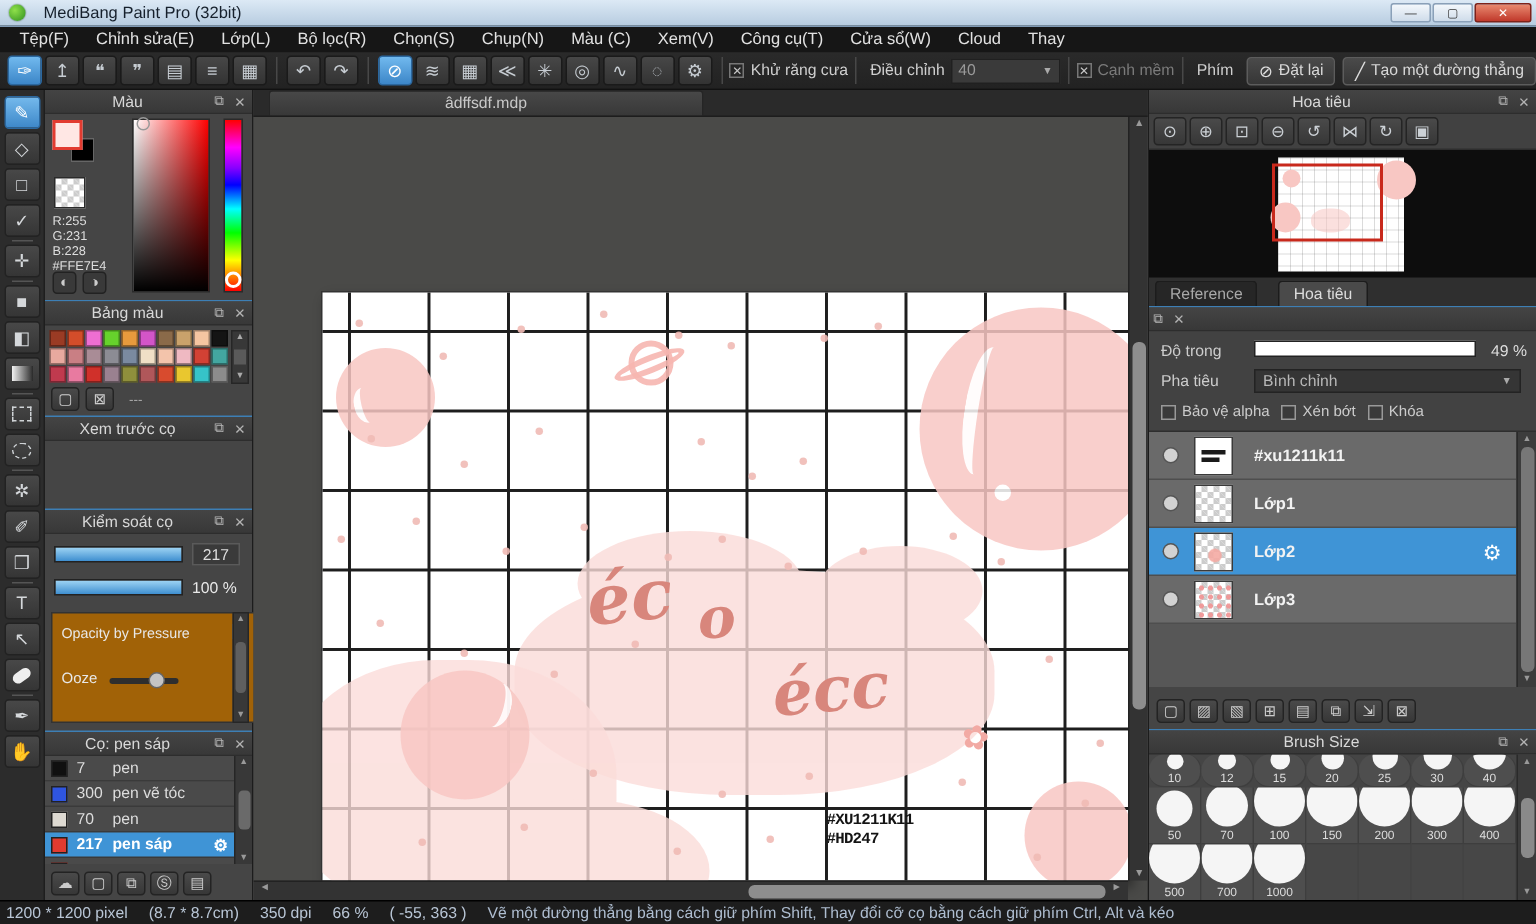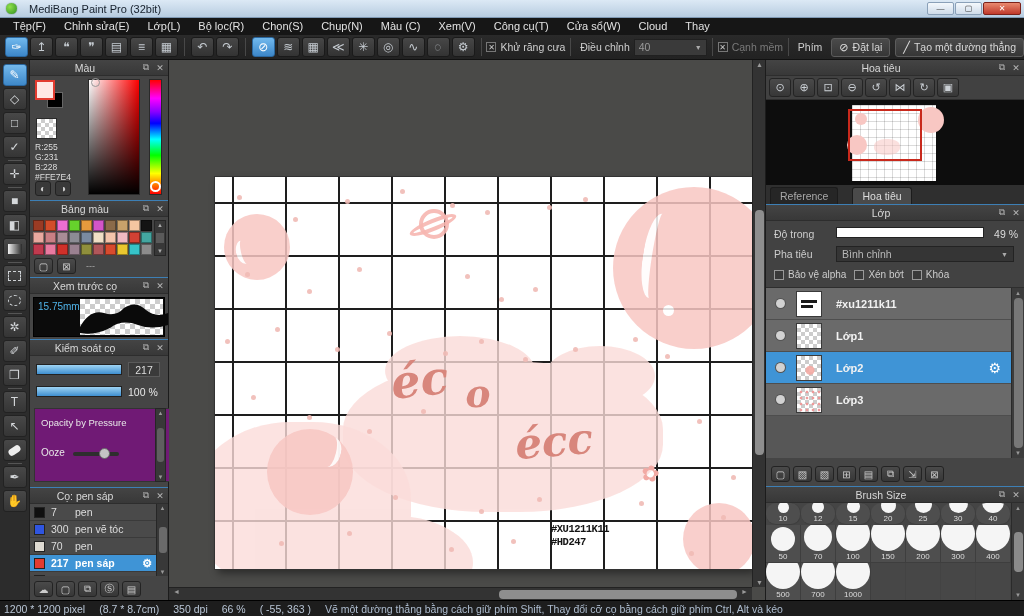--- a/index.html
+++ b/index.html
@@ -95,21 +95,21 @@
       linear-gradient(45deg,#ccc 25%,transparent 25%,transparent 75%,#ccc 75%);
     background-size:10px 10px;background-position:0 0,5px 5px;}
   
   .p-control{height:148px;}
   .bar{position:absolute;left:6px;width:86px;height:11px;border:1px solid #222;
     background:linear-gradient(#9ed4f4,#3f8fd0);}
   .bar1{top:24px;} .bar2{top:46px;}
   .valbox{position:absolute;left:98px;top:22px;width:32px;height:15px;background:#3a3a3a;border:1px solid #5a5a5a;
     color:#ddd;font-size:10.5px;text-align:center;line-height:14px;}
   .pct{position:absolute;left:98px;top:46px;font-size:10.5px;color:#e8e8e8;}
-  .optbox{position:absolute;left:4px;top:68px;width:138px;height:74px;background:#701a75;border:1px solid #333;}
+  .optbox{position:absolute;left:4px;top:68px;width:138px;height:74px;background:#a16207;border:1px solid #333;}
   .optrow1{position:absolute;left:6px;top:8px;font-size:9.5px;color:#e8e8e8;}
   .optchk{position:absolute;right:6px;top:7px;width:10px;height:10px;border:1px solid #999;background:#3a3a3a;}
   .oozelbl{position:absolute;left:6px;top:38px;font-size:10px;color:#e8e8e8;}
   .ooztrack{position:absolute;left:38px;top:43px;width:46px;height:4px;background:#2e2e2e;border-radius:2px;}
   .oozknob{position:absolute;left:26px;top:-4px;width:11px;height:11px;background:#c4c4c4;border-radius:50%;border:1px solid #666;}
   .oozval{position:absolute;right:6px;top:38px;font-size:10px;color:#e8e8e8;}
   .vscroll-mini{position:absolute;right:2px;top:68px;width:11px;height:74px;background:#383838;border:1px solid #262626;
     display:flex;flex-direction:column;align-items:center;justify-content:space-between;font-size:6px;color:#999;padding:1px 0;}
   .vthumb-mini{width:7px;height:34px;background:#5f5f5f;border-radius:3px;}
   
@@ -446,28 +446,20 @@
         <span class="paldash">---</span>
       </div>
     </div>
 
     <div class="panel p-preview">
       <div class="phead">
         <span class="ptitle">Xem trước cọ</span>
         <span class="pbtn">⧉</span>
         <span class="pbtn">✕</span>
       </div>
-      <div class="prevbox">
-        <span class="prevsize">15.75mm</span>
-        <div class="prevchk">
-          <svg width="88" height="38" viewBox="0 0 88 38">
-            <path d="M0,28 Q10,10 24,14 Q36,18 44,9 Q56,1 66,11 Q76,19 88,14 L88,26 Q72,31 58,26 Q42,20 30,29 Q14,37 0,34 Z" fill="#0a0a0a"></path>
-          </svg>
-        </div>
-      </div>
     </div>
 
     <div class="panel p-control">
       <div class="phead">
         <span class="ptitle">Kiểm soát cọ</span>
         <span class="pbtn">⧉</span>
         <span class="pbtn">✕</span>
       </div>
       <div class="bar bar1"></div>
       <div class="valbox">217</div>
@@ -532,20 +524,23 @@
           <span class="pbbtn">☁</span>
           <span class="pbbtn">▢</span>
           <span class="pbbtn">⧉</span>
           <span class="pbbtn">Ⓢ</span>
           <span class="pbbtn">▤</span>
         </div>
     </div>
   </div>
 
   <div class="canvasarea">
+    <div class="tabbar">
+      <div class="ctab">âdffsdf.mdp</div>
+    </div>
     <div class="viewport">
       <div class="canvas" id="canvas">
         <div class="cloud cloudC">
             <div class="b1"></div>
             <div class="b2"></div>
             <div class="b3"></div>
           </div>
         <div class="cloud cloudBL">
             <div class="b1"></div>
             <div class="b2"></div>
@@ -654,21 +649,20 @@
         <div class="navrect"></div>
       </div>
       <div class="navtabs" id="navTabs">
           <span class="ntab">Reference</span>
           <span class="ntab act">Hoa tiêu</span>
         </div>
     </div>
 
     <div class="panel p-layers">
       <div class="phead">
-        <span class="ptitle">Lớp</span>
         <span class="pbtn">⧉</span>
         <span class="pbtn">✕</span>
       </div>
       <div class="lctl">
         <span class="lrow1">Độ trong</span>
         <span class="optrack"><span class="opfill" id="opFill" style="width: 49%;"></span></span>
         <span class="opval">49 %</span>
         <span class="lrow2">Pha tiêu</span>
         <span class="blendsel">
           <span>Bình chỉnh</span>

